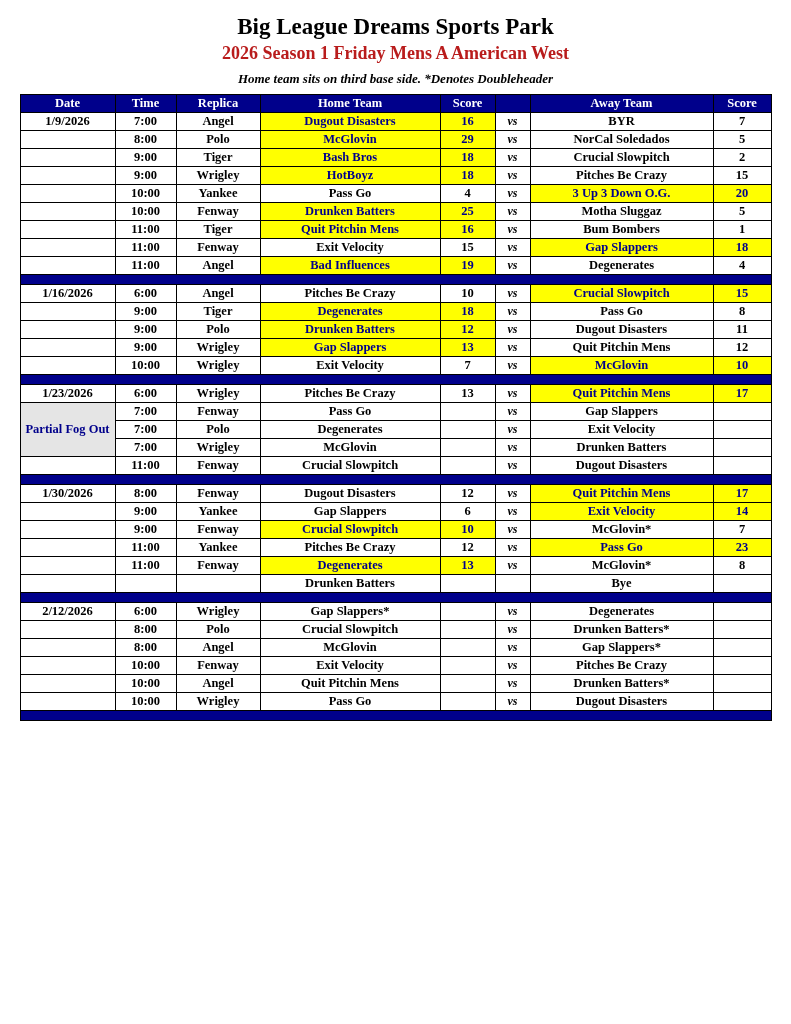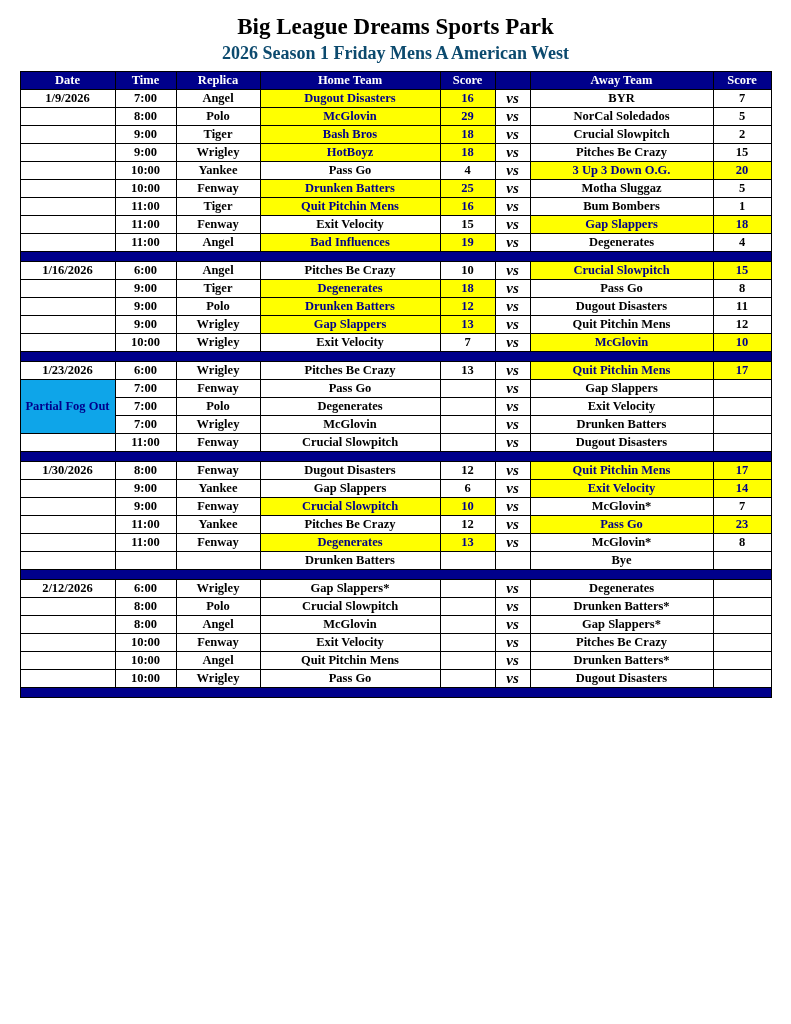--- a/index.html
+++ b/index.html
@@ -4,21 +4,21 @@
 <style>
   * { box-sizing: border-box; }
   html, body { margin: 0; padding: 0; }
   body {
     width: 791px; height: 1024px;
     background: #ffffff;
     font-family: "Liberation Serif", serif;
   }
   .page { padding-top: 14px; }
   .title    { text-align: center; font-weight: 700; font-size: 23px; color: #000000; font-family: Liberation Serif, serif; }
-  .subtitle { text-align: center; font-weight: 700; font-size: 18px; color: #0c4a6e; margin-top: 3px; }
+  .subtitle { text-align: center; font-weight: 700; font-size: 18px; color: #b91c1c; margin-top: 3px; }
   .note     { text-align: center; font-weight: 700; font-style: italic; font-size: 13px; color: #000000; margin-top: 7px; }
 
   table.schedule {
     border-collapse: collapse;
     margin: 7px auto 0 auto;
     width: 751px;
     table-layout: fixed;
   }
   .schedule td, .schedule th {
     border: 1px solid #000000;
@@ -31,35 +31,36 @@
     white-space: nowrap;
     overflow: hidden;
     color: #000000;
   }
   .schedule th {
     background: #00008B;
     color: #FFFFFF;
     font-size: 12.5px;
   }
   .schedule td.win { background: #FFFF00; color: #00008B; }
-  .schedule td.fog { background: #0ea5e9; color: #00008B; font-size: 12.5px; }
-  .schedule td.vs  { font-style: italic; font-size: 15px; }
+  .schedule td.fog { background: #e5e5e5; color: #00008B; font-size: 12.5px; }
+  .schedule td.vs  { font-style: italic; font-size: 12px; }
   .schedule tr.sep td {
     background: #00008B;
     height: 10px;
     line-height: 10px;
     padding: 0;
   }
 </style>
 </head>
 <body>
 
 <div class="page">
   <div class="title">Big League Dreams Sports Park</div>
   <div class="subtitle">2026 Season 1 Friday Mens A American West</div>
+  <div class="note">Home team sits on third base side.  *Denotes Doubleheader</div>
 
   <table class="schedule">
     <colgroup>
       <col style="width:95px">
         <col style="width:61px">
         <col style="width:84px">
         <col style="width:180px">
       <col style="width:55px">
         <col style="width:35px">
         <col style="width:183px">

